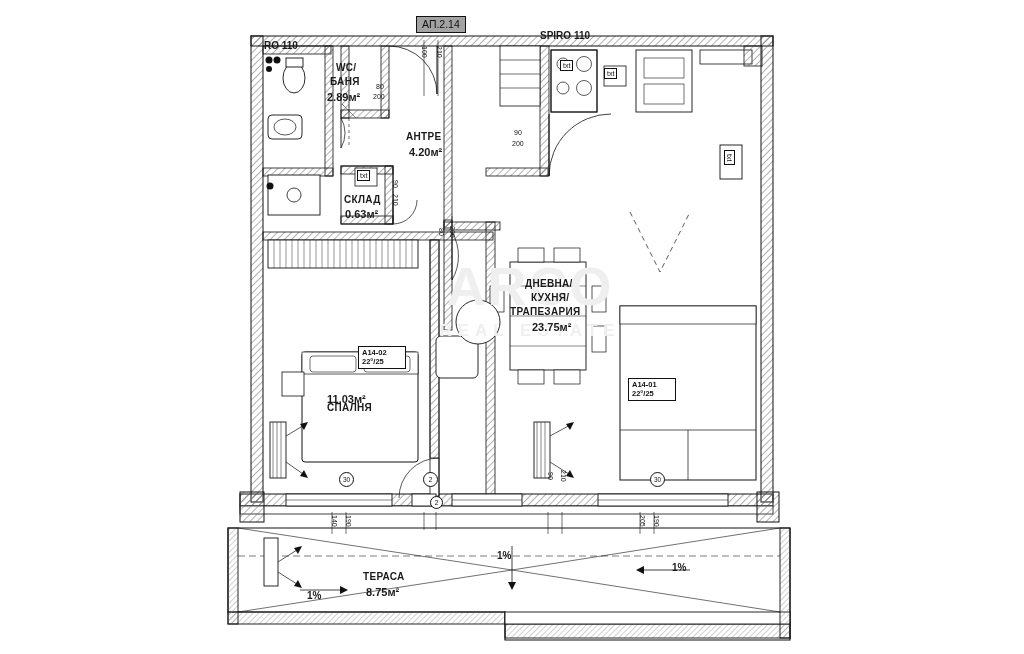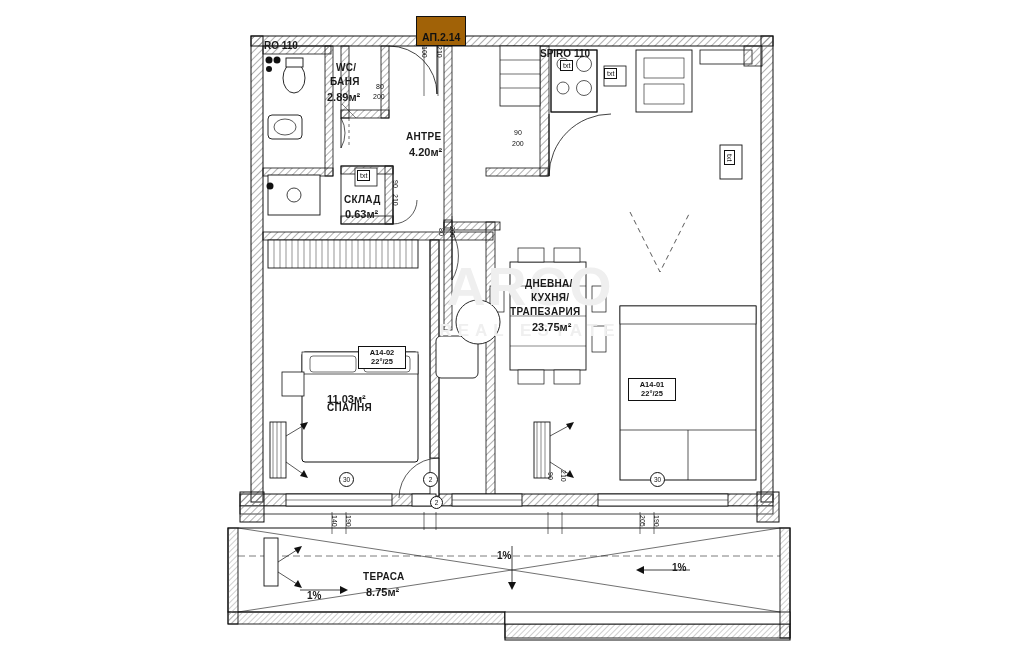--- a/index.html
+++ b/index.html
@@ -27,33 +27,33 @@
     white-space: nowrap;
     pointer-events: none;
   }
   .room-name { font-size: 10px; font-weight: bold; letter-spacing: .3px; }
   .room-area { font-size: 11px; font-weight: bold; }
   .tiny-b { font-size: 10px; font-weight: bold; }
   .vert { writing-mode: vertical-rl; text-orientation: mixed; }
   .apt-tag {
     position: absolute;
     border: 1px solid #111;
-    background: #a16207;
+    background: #a3a3a3;
     font-size: 10.5px;
-    font-weight: bold;
-    padding: 14px 5px 2px 5px;
+    font-weight: normal;
+    padding: 1px 5px 2px 5px;
     color: #111;
   }
   .code-tag {
     position: absolute;
     border: 1px solid #111;
     background: #fff;
     font-size: 7.5px;
     font-weight: bold;
-    text-align: center;
+    text-align: left;
     line-height: 1.25;
     padding: 1px 3px;
     color: #111;
   }
   .wm {
     position: absolute;
     left: 400px; top: 255px;
     width: 260px; height: 160px;
     color: #efefef;
     font-size: 54px;
@@ -332,21 +332,21 @@
   </svg>
 
   <div class="wm">
     <span>ARCO</span>
     <small>REAL ESTATE</small>
   </div>
 
   <div class="apt-tag" style="left:416px; top:16px;">АП.2.14</div>
 
   <div class="lbl tiny-b" style="left:264px; top:40px;">RO 110</div>
-  <div class="lbl tiny-b" style="left:540px; top:48px;">SPIRO 110</div>
+  <div class="lbl tiny-b" style="left:540px; top:30px;">SPIRO 110</div>
 
   <div class="lbl room-name" style="left:336px; top:62px;">WC/</div>
   <div class="lbl room-name" style="left:330px; top:76px;">БАНЯ</div>
   <div class="lbl room-area" style="left:327px; top:91px;">2.89м²</div>
 
   <div class="lbl room-name" style="left:406px; top:131px;">АНТРЕ</div>
   <div class="lbl room-area" style="left:409px; top:146px;">4.20м²</div>
 
   <div class="lbl room-name" style="left:344px; top:194px;">СКЛАД</div>
   <div class="lbl room-area" style="left:345px; top:208px;">0.63м²</div>

